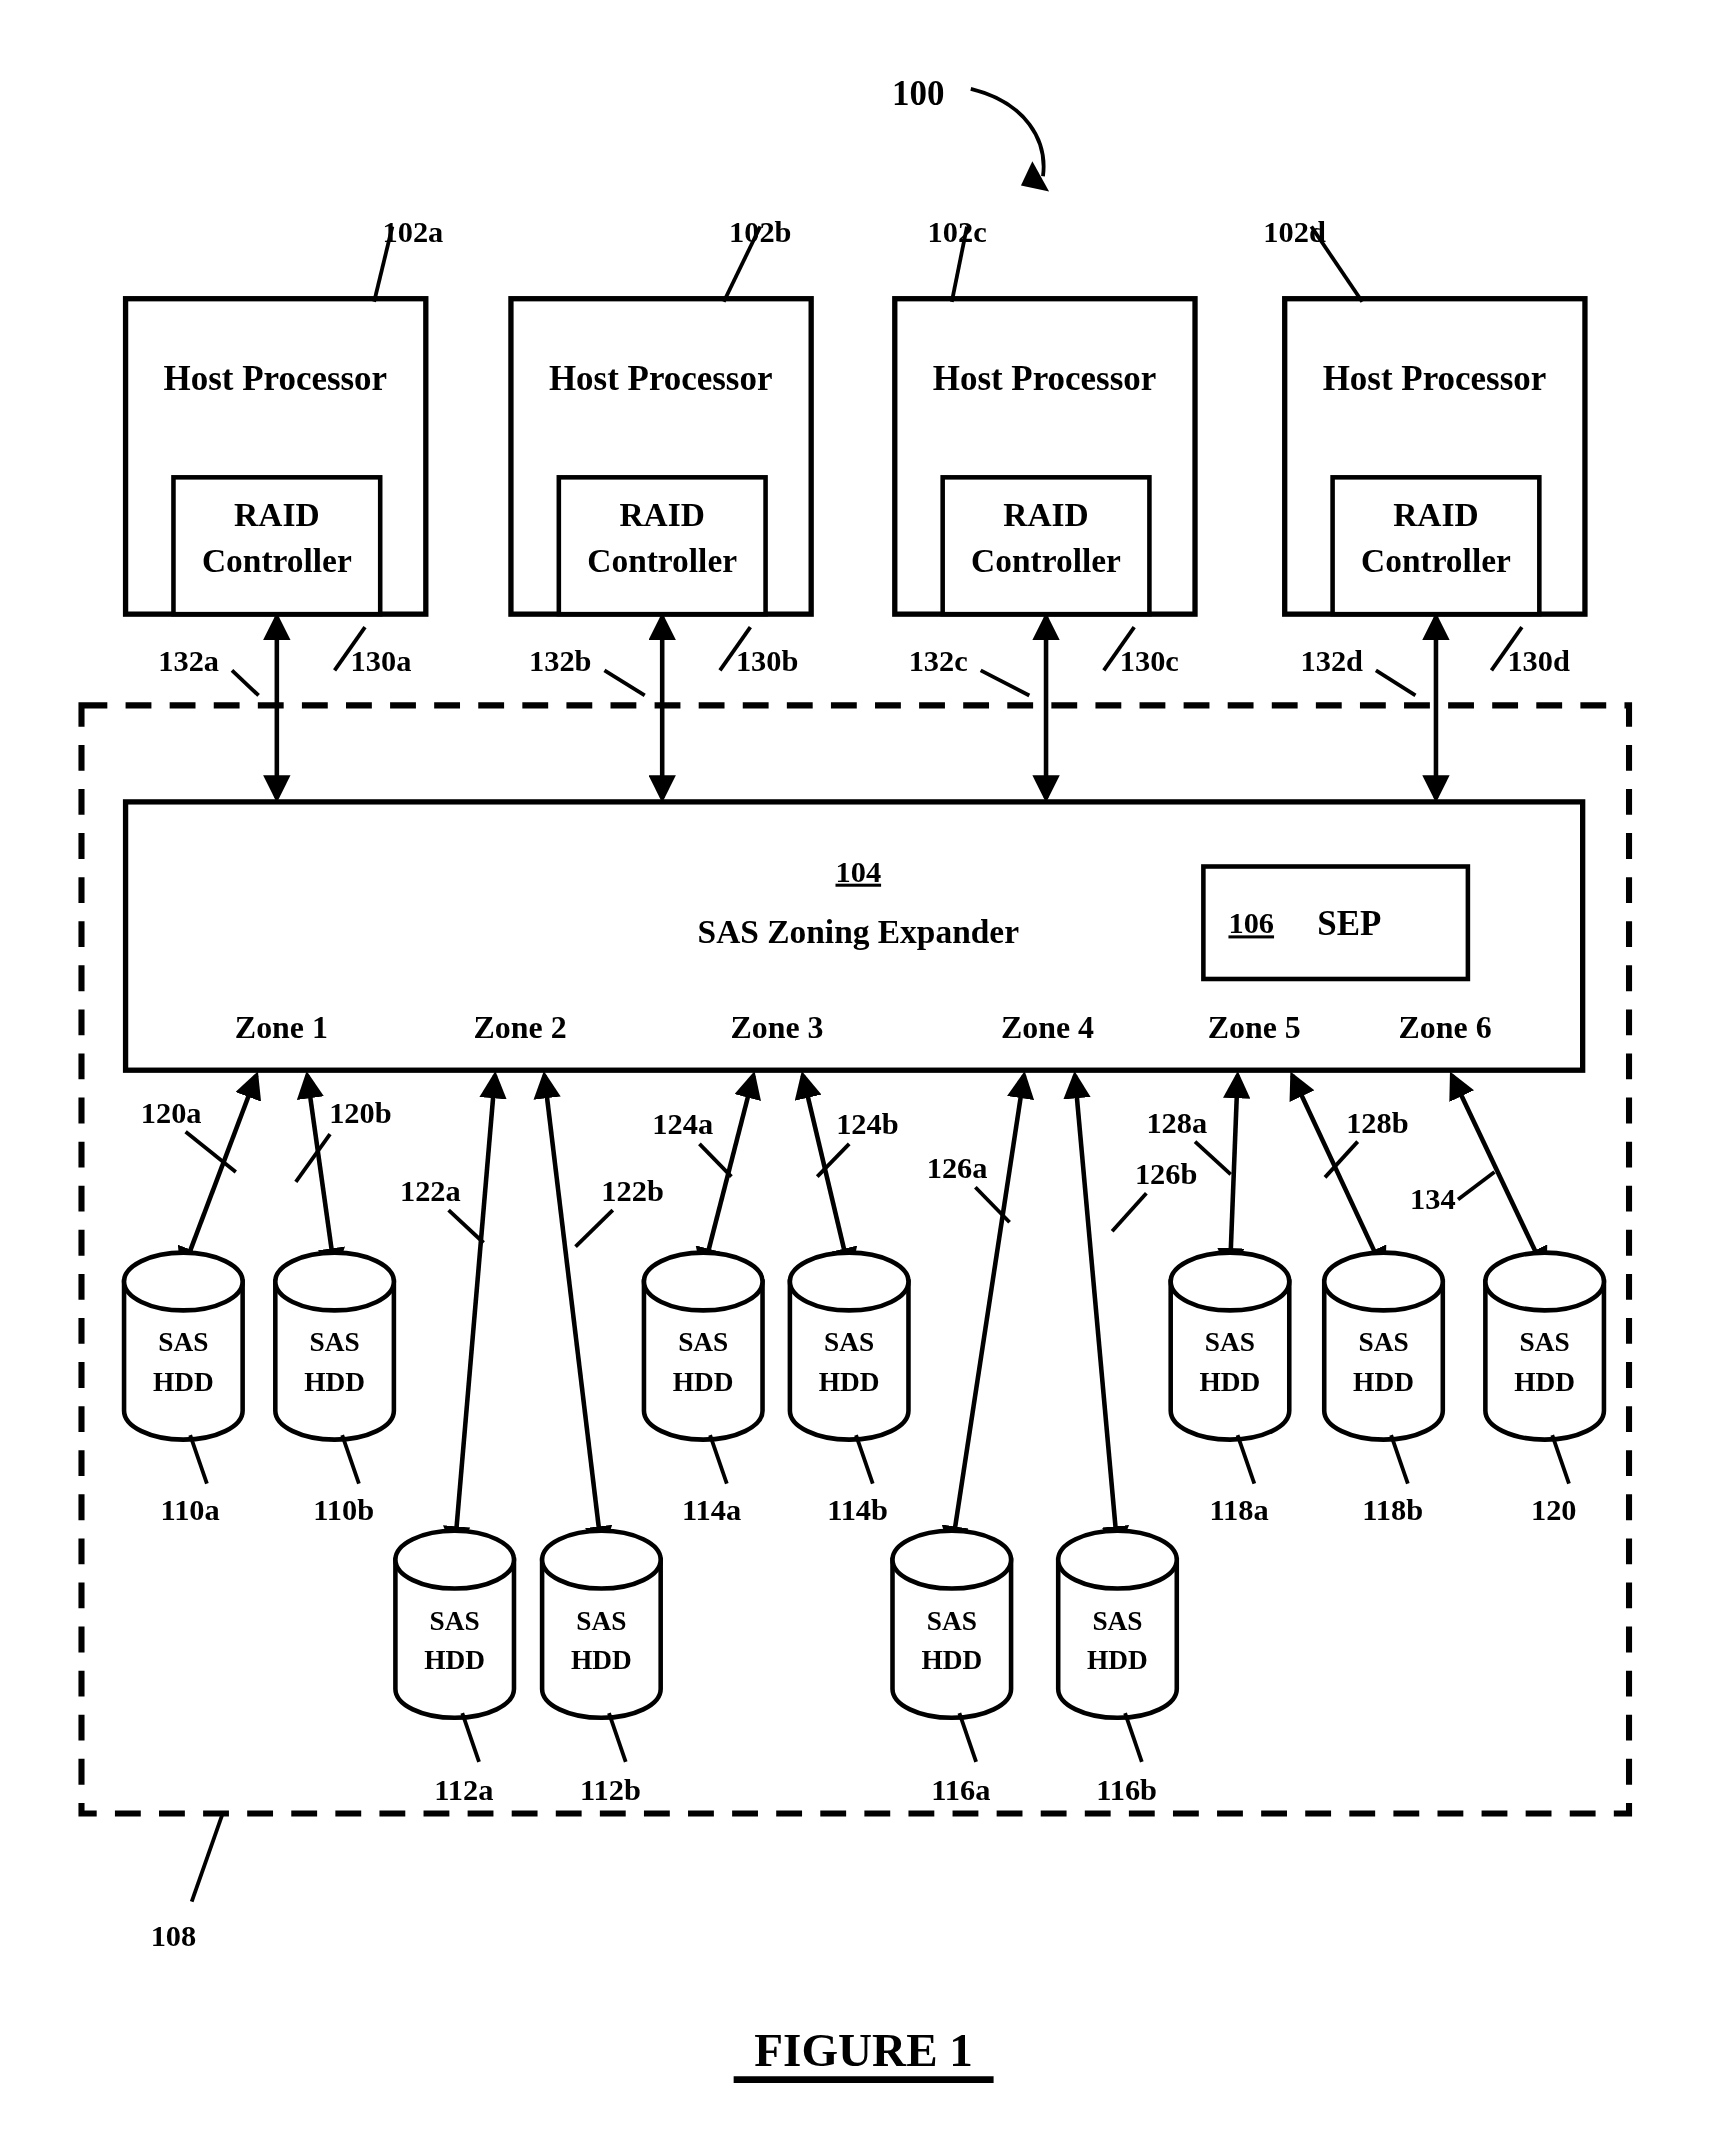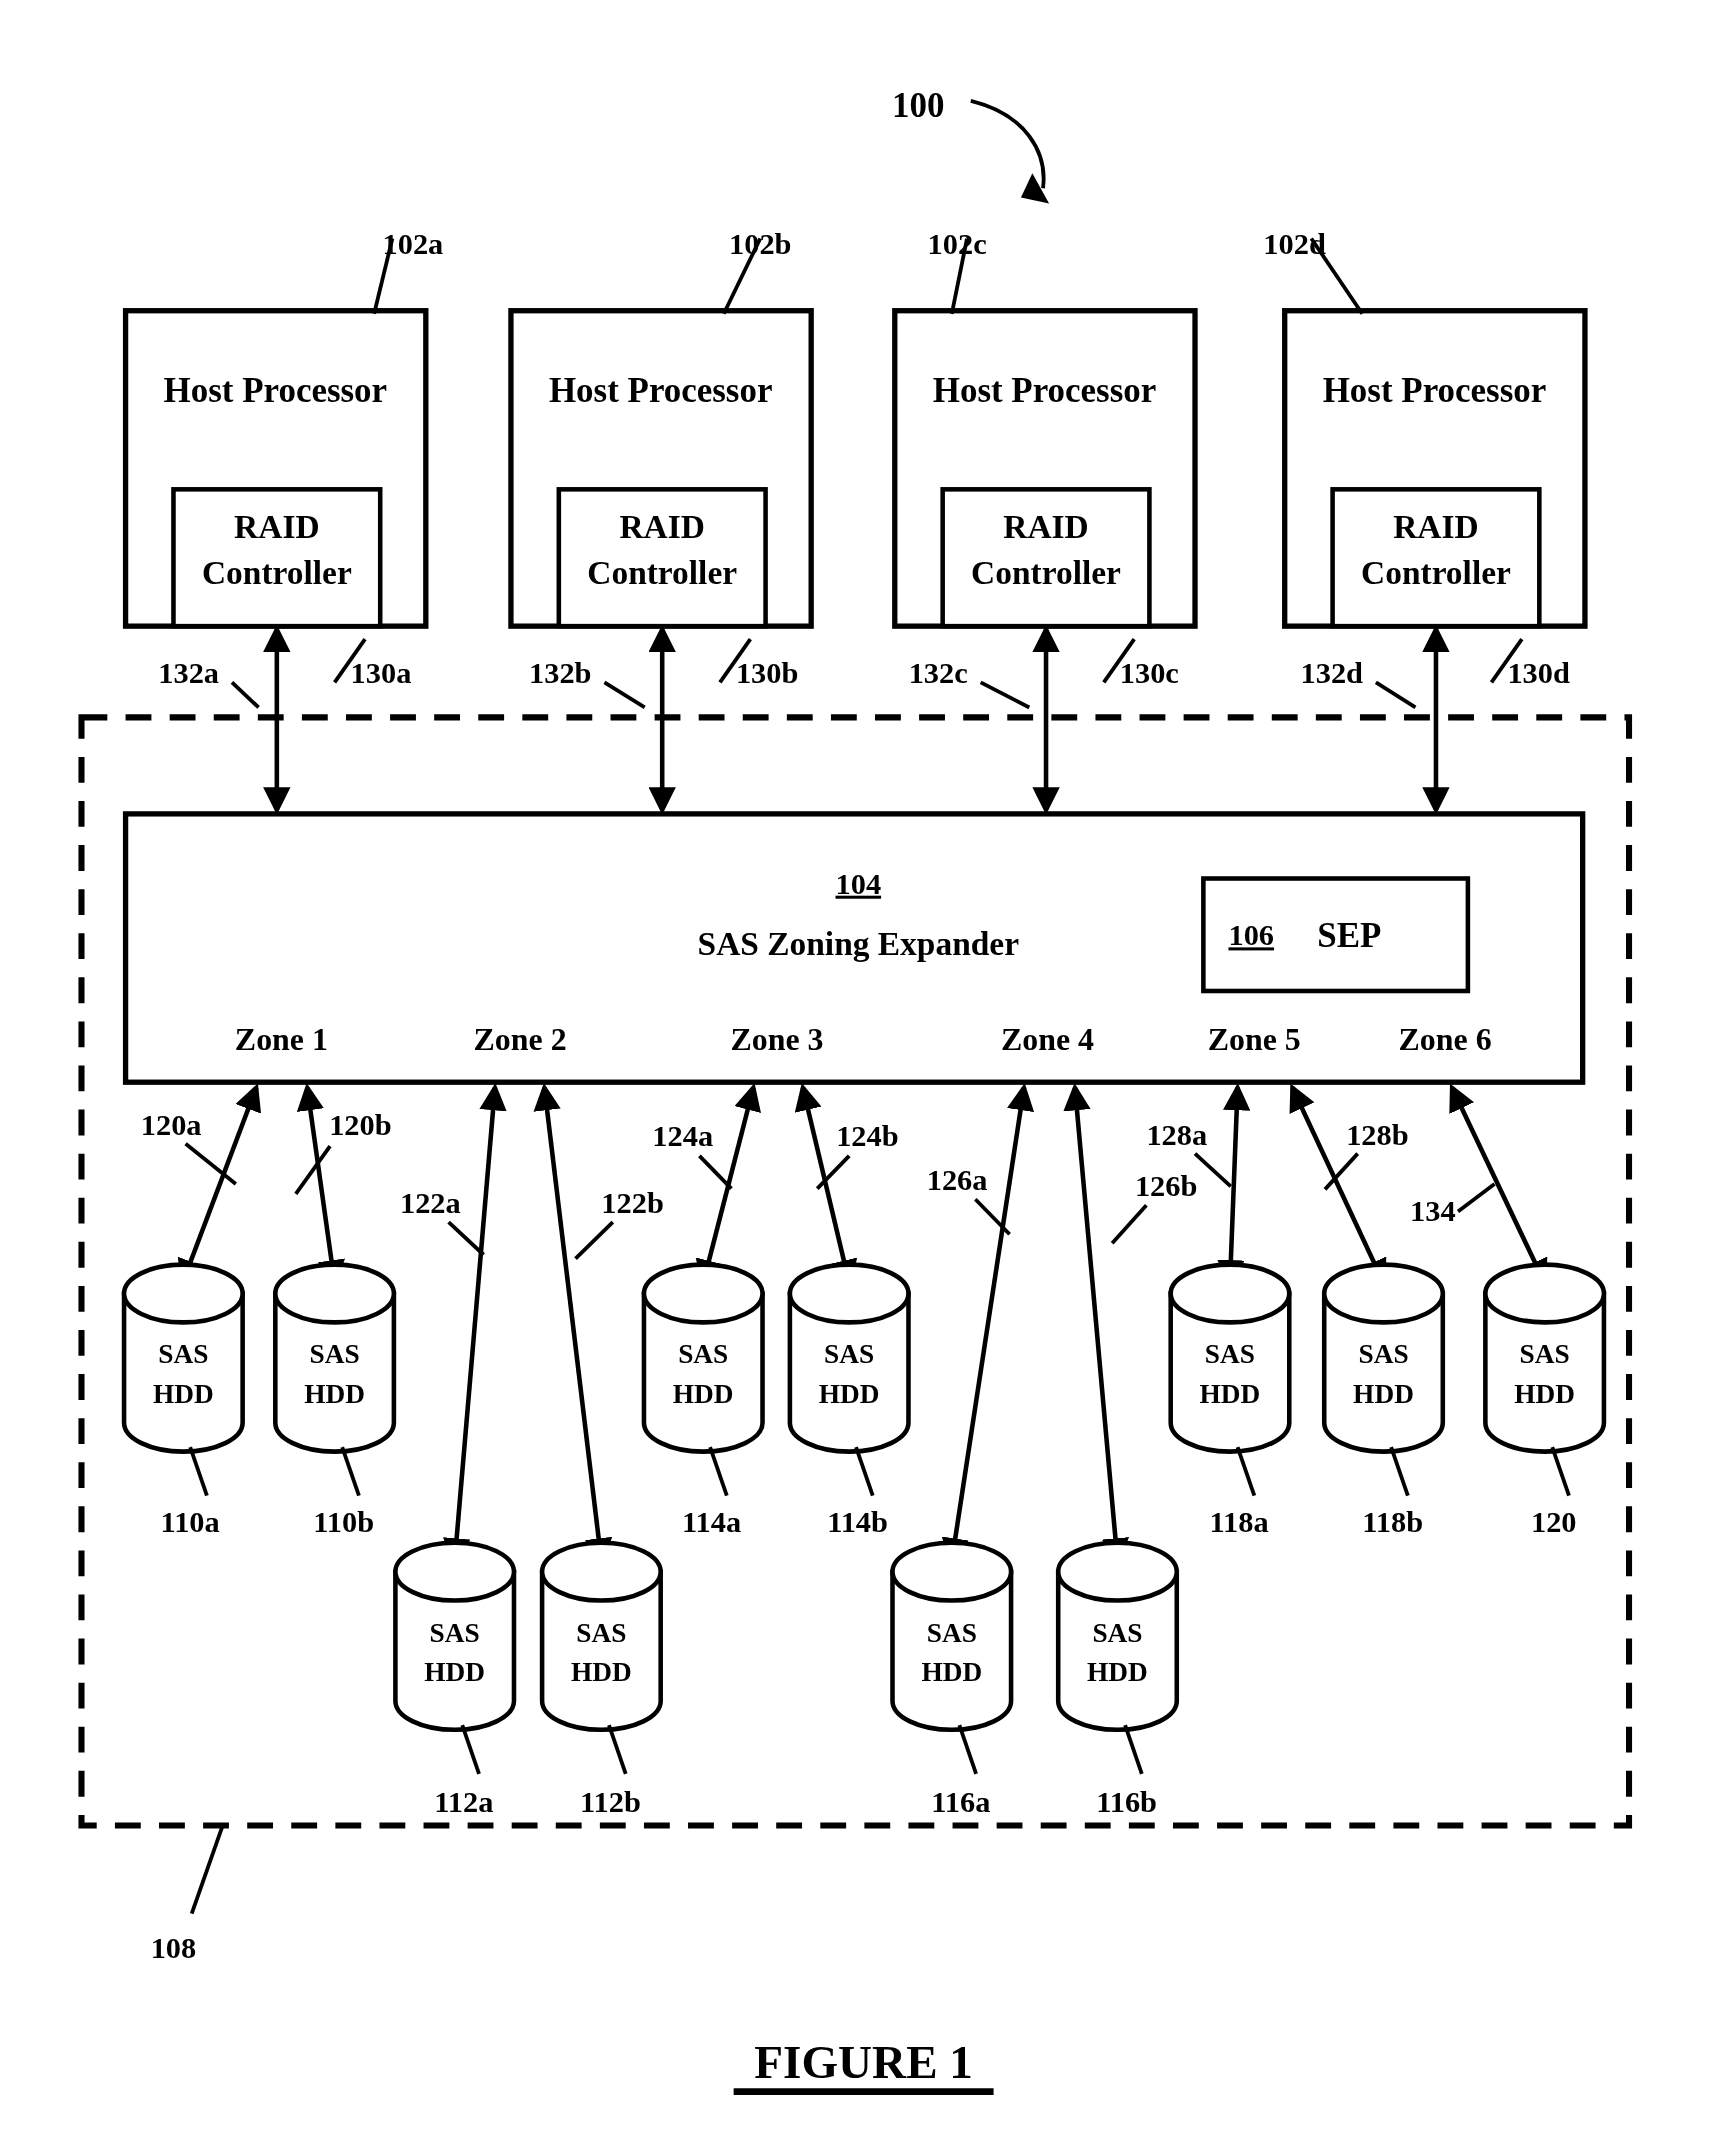--- a/index.html
+++ b/index.html
@@ -9,21 +9,21 @@
   }
   body {
     width: 1728px;
     height: 2129px;
     font-family: "Liberation Serif", "DejaVu Serif", serif;
     position: relative;
     overflow: hidden;
   }
   #figure-root {
     position: absolute;
-    top: 12px; left: 0;
+    top: 0; left: 0;
     width: 1728px;
     height: 1668px;
     text-decoration: underline;
   }
   svg.diagram {
     display: block;
     width: 1728px;
     height: 2129px;
   }
   .box-stroke {

